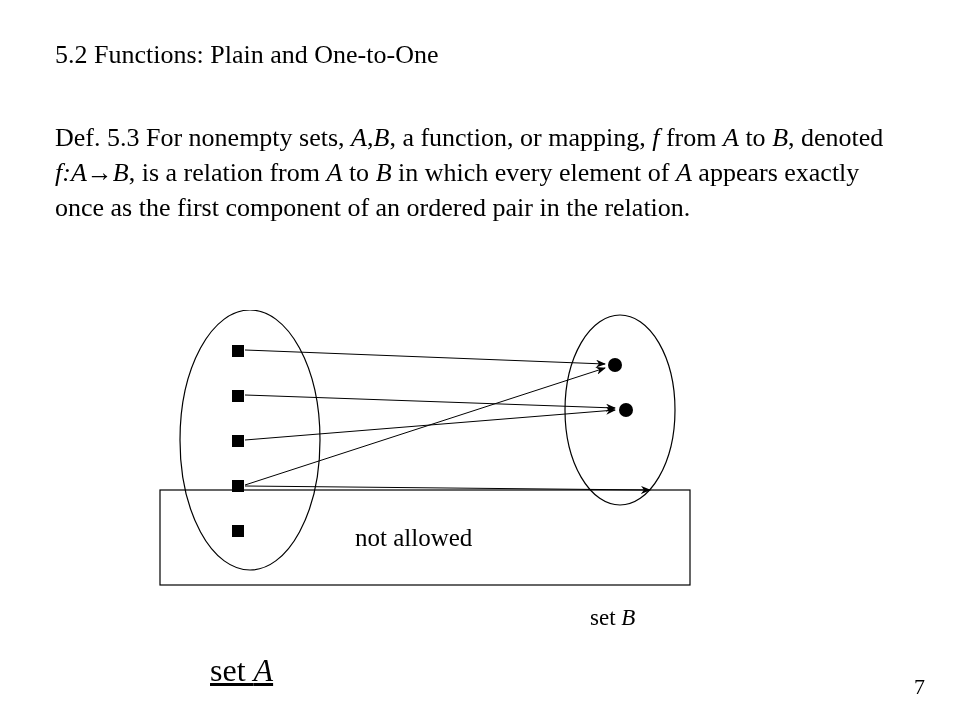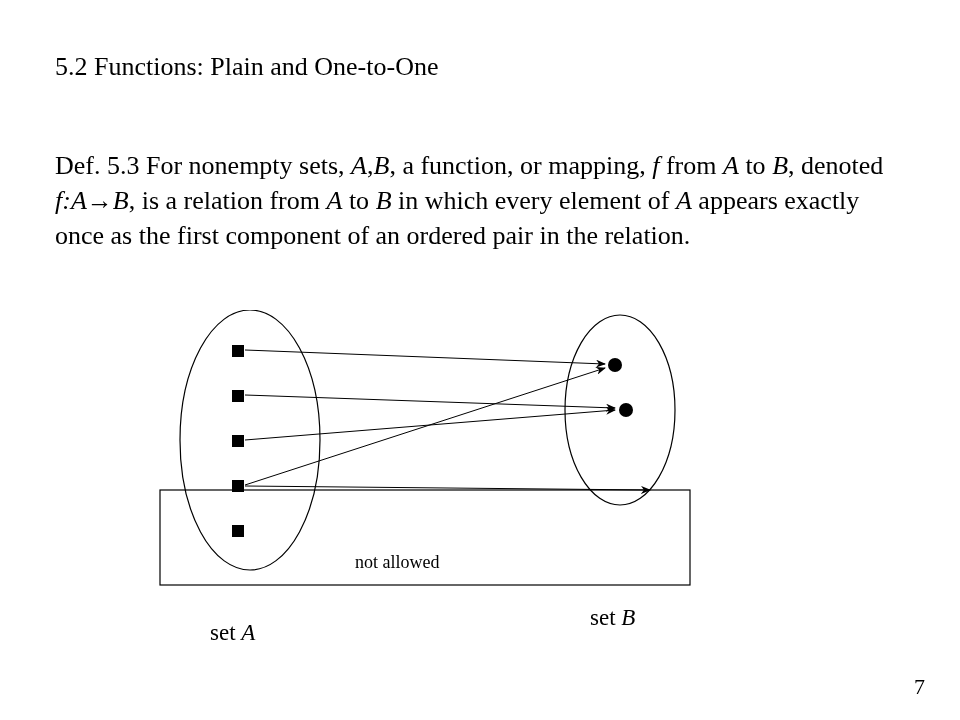--- a/index.html
+++ b/index.html
@@ -6,60 +6,60 @@
     body {
       width: 960px;
       height: 720px;
       background: white;
       font-family: "Times New Roman", Times, serif;
       position: relative;
       overflow: hidden;
     }
     .section-title {
       position: absolute;
-      top: 52px;
+      top: 40px;
       left: 55px;
       font-size: 26px;
       color: #000;
     }
     .definition {
       position: absolute;
       top: 120px;
       left: 55px;
       right: 60px;
       font-size: 26px;
       line-height: 1.35;
       color: #000;
-      margin-top: 28px;
     }
     .italic { font-style: italic; }
     .diagram-area {
       position: absolute;
       top: 310px;
       left: 120px;
       width: 640px;
       height: 320px;
     }
     .set-a-label {
       position: absolute;
-      top: 620px;
+      top: 652px;
       left: 210px;
-      font-size: 23px;
+      font-size: 32px;
+      text-decoration: underline;
     }
     .set-b-label {
       position: absolute;
       top: 605px;
       left: 590px;
       font-size: 23px;
     }
     .not-allowed-label {
       position: absolute;
-      top: 552px;
+      top: 524px;
       left: 355px;
-      font-size: 18px;
+      font-size: 25px;
     }
     .page-number {
       position: absolute;
       bottom: 20px;
       right: 35px;
       font-size: 22px;
     }
   </style>
 </head>
 <body>

